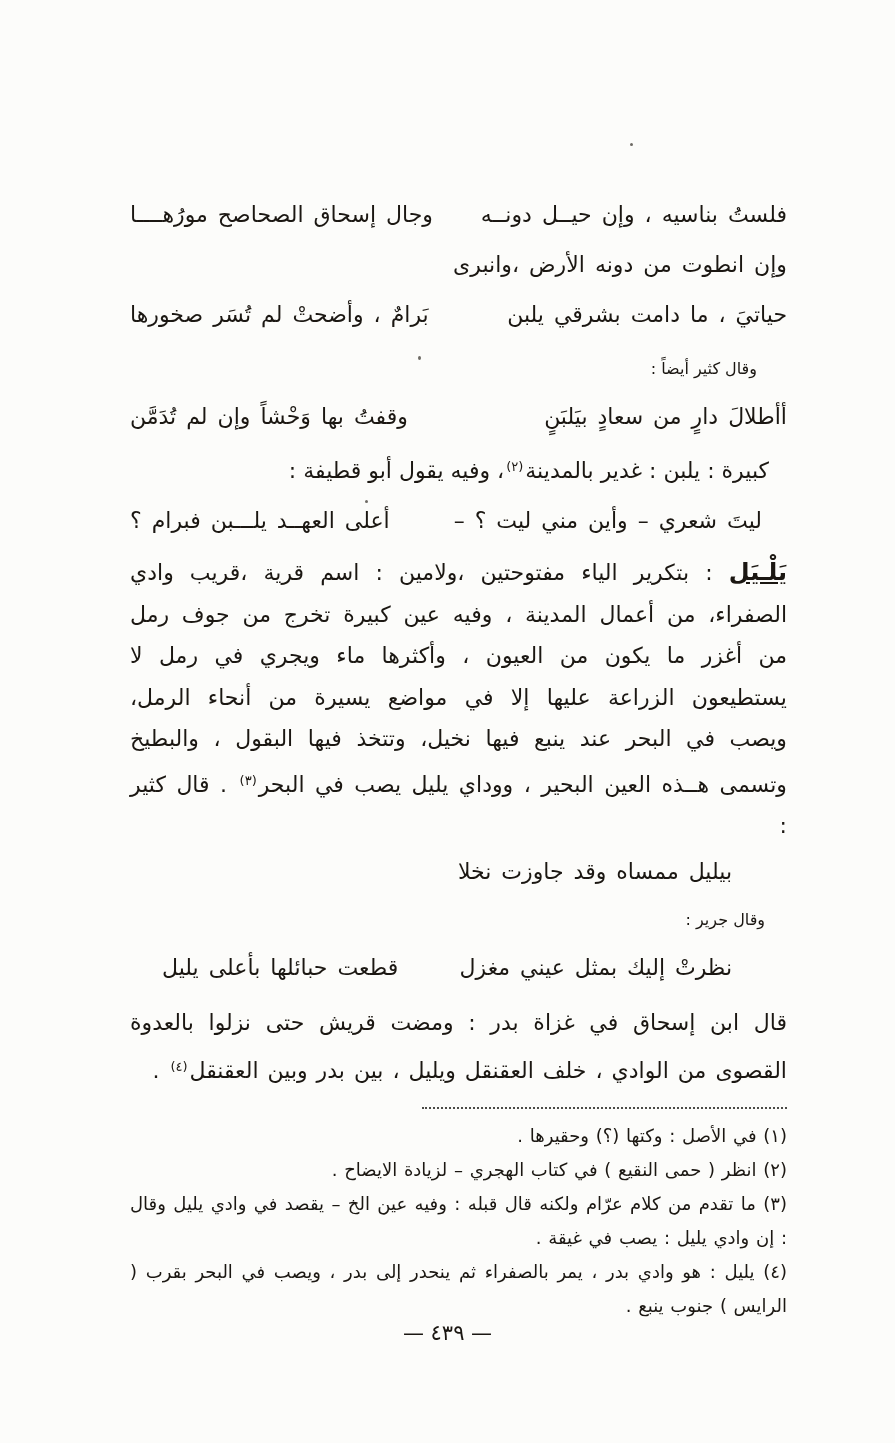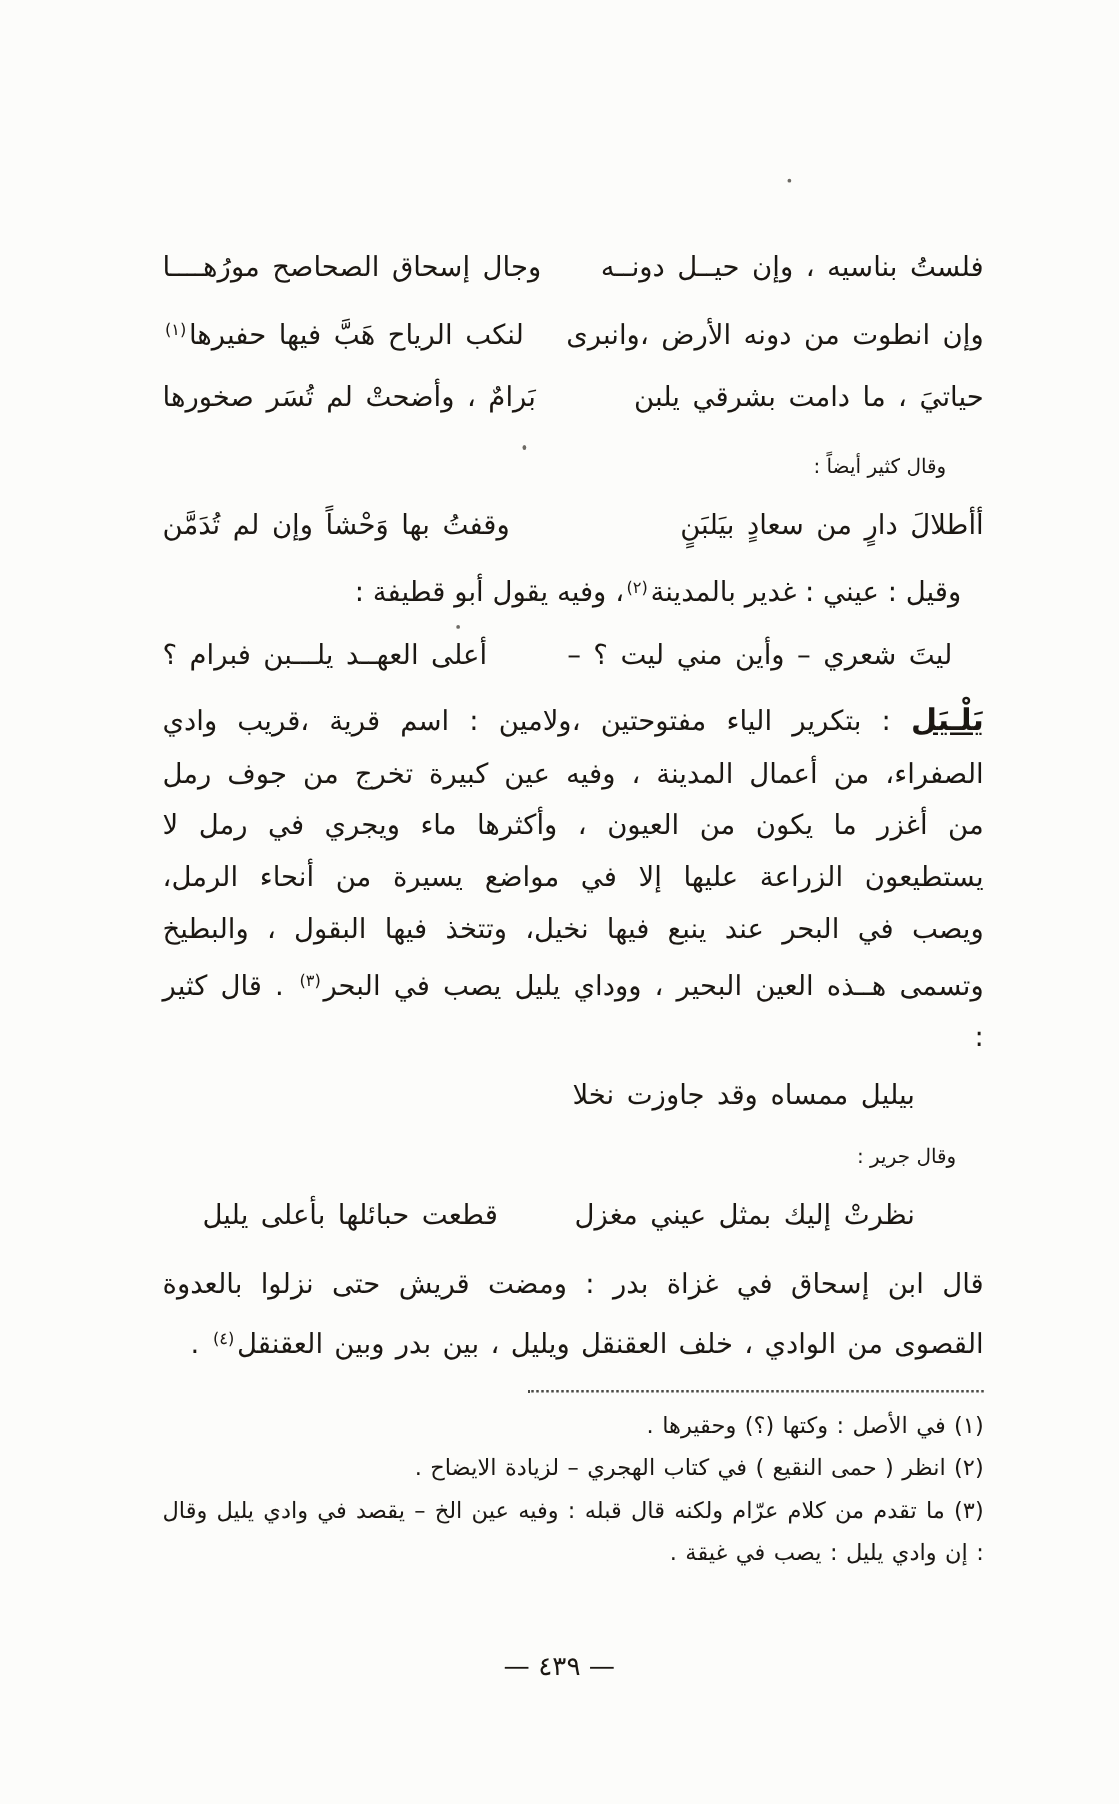--- a/index.html
+++ b/index.html
@@ -105,38 +105,37 @@
 
   <main class="text-block">
 
     <section class="poem poem-1">
       <div class="verse">
         <span class="hemistich">فلستُ بناسيه ، وإن حيــل دونــه</span>
         <span class="hemistich">وجال إسحاق الصحاصح مورُهــــا</span>
       </div>
       <div class="verse">
         <span class="hemistich">وإن انطوت من دونه الأرض ،وانبرى</span>
-        <span class="hemistich"><span>لنكب الرياح هَبَّ فيها حفيرها</span><sup class="fnref">(١)</sup></span>
       </div>
       <div class="verse">
         <span class="hemistich">حياتيَ ، ما دامت بشرقي يلبن</span>
         <span class="hemistich">بَرامٌ ، وأضحتْ لم تُسَر صخورها</span>
       </div>
     </section>
 
     <p class="speaker-line attr-kuthayyir">وقال كثير أيضاً :</p>
 
     <section class="poem poem-2">
       <div class="verse">
         <span class="hemistich">أأطلالَ دارٍ من سعادٍ بيَلبَنٍ</span>
         <span class="hemistich">وقفتُ بها وَحْشاً وإن لم تُدَمَّن</span>
       </div>
     </section>
 
-    <p class="prose-line"><span>وقيل : عيني : غدير بالمدينة</span><sup class="fnref">(٢)</sup><span>، وفيه يقول أبو قطيفة :</span></p>
+    <p class="prose-line"><span>كبيرة : يلبن : غدير بالمدينة</span><sup class="fnref">(٢)</sup><span>، وفيه يقول أبو قطيفة :</span></p>
 
     <section class="poem poem-3">
       <div class="verse">
         <span class="hemistich">ليتَ شعري – وأين مني ليت ؟ –</span>
         <span class="hemistich">أعلى العهــد يلـــبن فبرام ؟</span>
       </div>
     </section>
 
     <p class="prose"><strong class="headword">يَلْـيَل</strong> <span>: بتكرير الياء مفتوحتين ،ولامين : اسم قرية ،قريب وادي الصفراء، من أعمال المدينة ، وفيه عين كبيرة تخرج من جوف رمل من أغزر ما يكون من العيون ، وأكثرها ماء ويجري في رمل لا يستطيعون الزراعة عليها إلا في مواضع يسيرة من أنحاء الرمل، ويصب في البحر عند ينبع فيها نخيل، وتتخذ فيها البقول ، والبطيخ وتسمى هــذه العين البحير ، ووداي يليل يصب في البحر</span><sup class="fnref">(٣)</sup><span> . قال كثير :</span></p>
 
@@ -155,19 +154,20 @@
       </div>
     </section>
 
     <p class="prose ibn-ishaq"><span>قال ابن إسحاق في غزاة بدر : ومضت قريش حتى نزلوا بالعدوة القصوى من الوادي ، خلف العقنقل ويليل ، بين بدر وبين العقنقل</span><sup class="fnref">(٤)</sup><span> .</span></p>
 
     <footer class="footnotes">
       <div class="fn-divider"></div>
       <p class="fn">(١) في الأصل : وكتها (؟) وحقيرها .</p>
       <p class="fn">(٢) انظر ( حمى النقيع ) في كتاب الهجري – لزيادة الايضاح .</p>
       <p class="fn">(٣) ما تقدم من كلام عرّام ولكنه قال قبله : وفيه عين الخ – يقصد في وادي يليل وقال : إن وادي يليل : يصب في غيقة .</p>
+      <p class="fn">(٤) يليل : هو وادي بدر ، يمر بالصفراء ثم ينحدر إلى بدر ، ويصب في البحر بقرب ( الرايس ) جنوب ينبع .</p>
     </footer>
 
   </main>
 
   <div class="page-number">— ٤٣٩ —</div>
 
 </div>
 
 </body></html>

